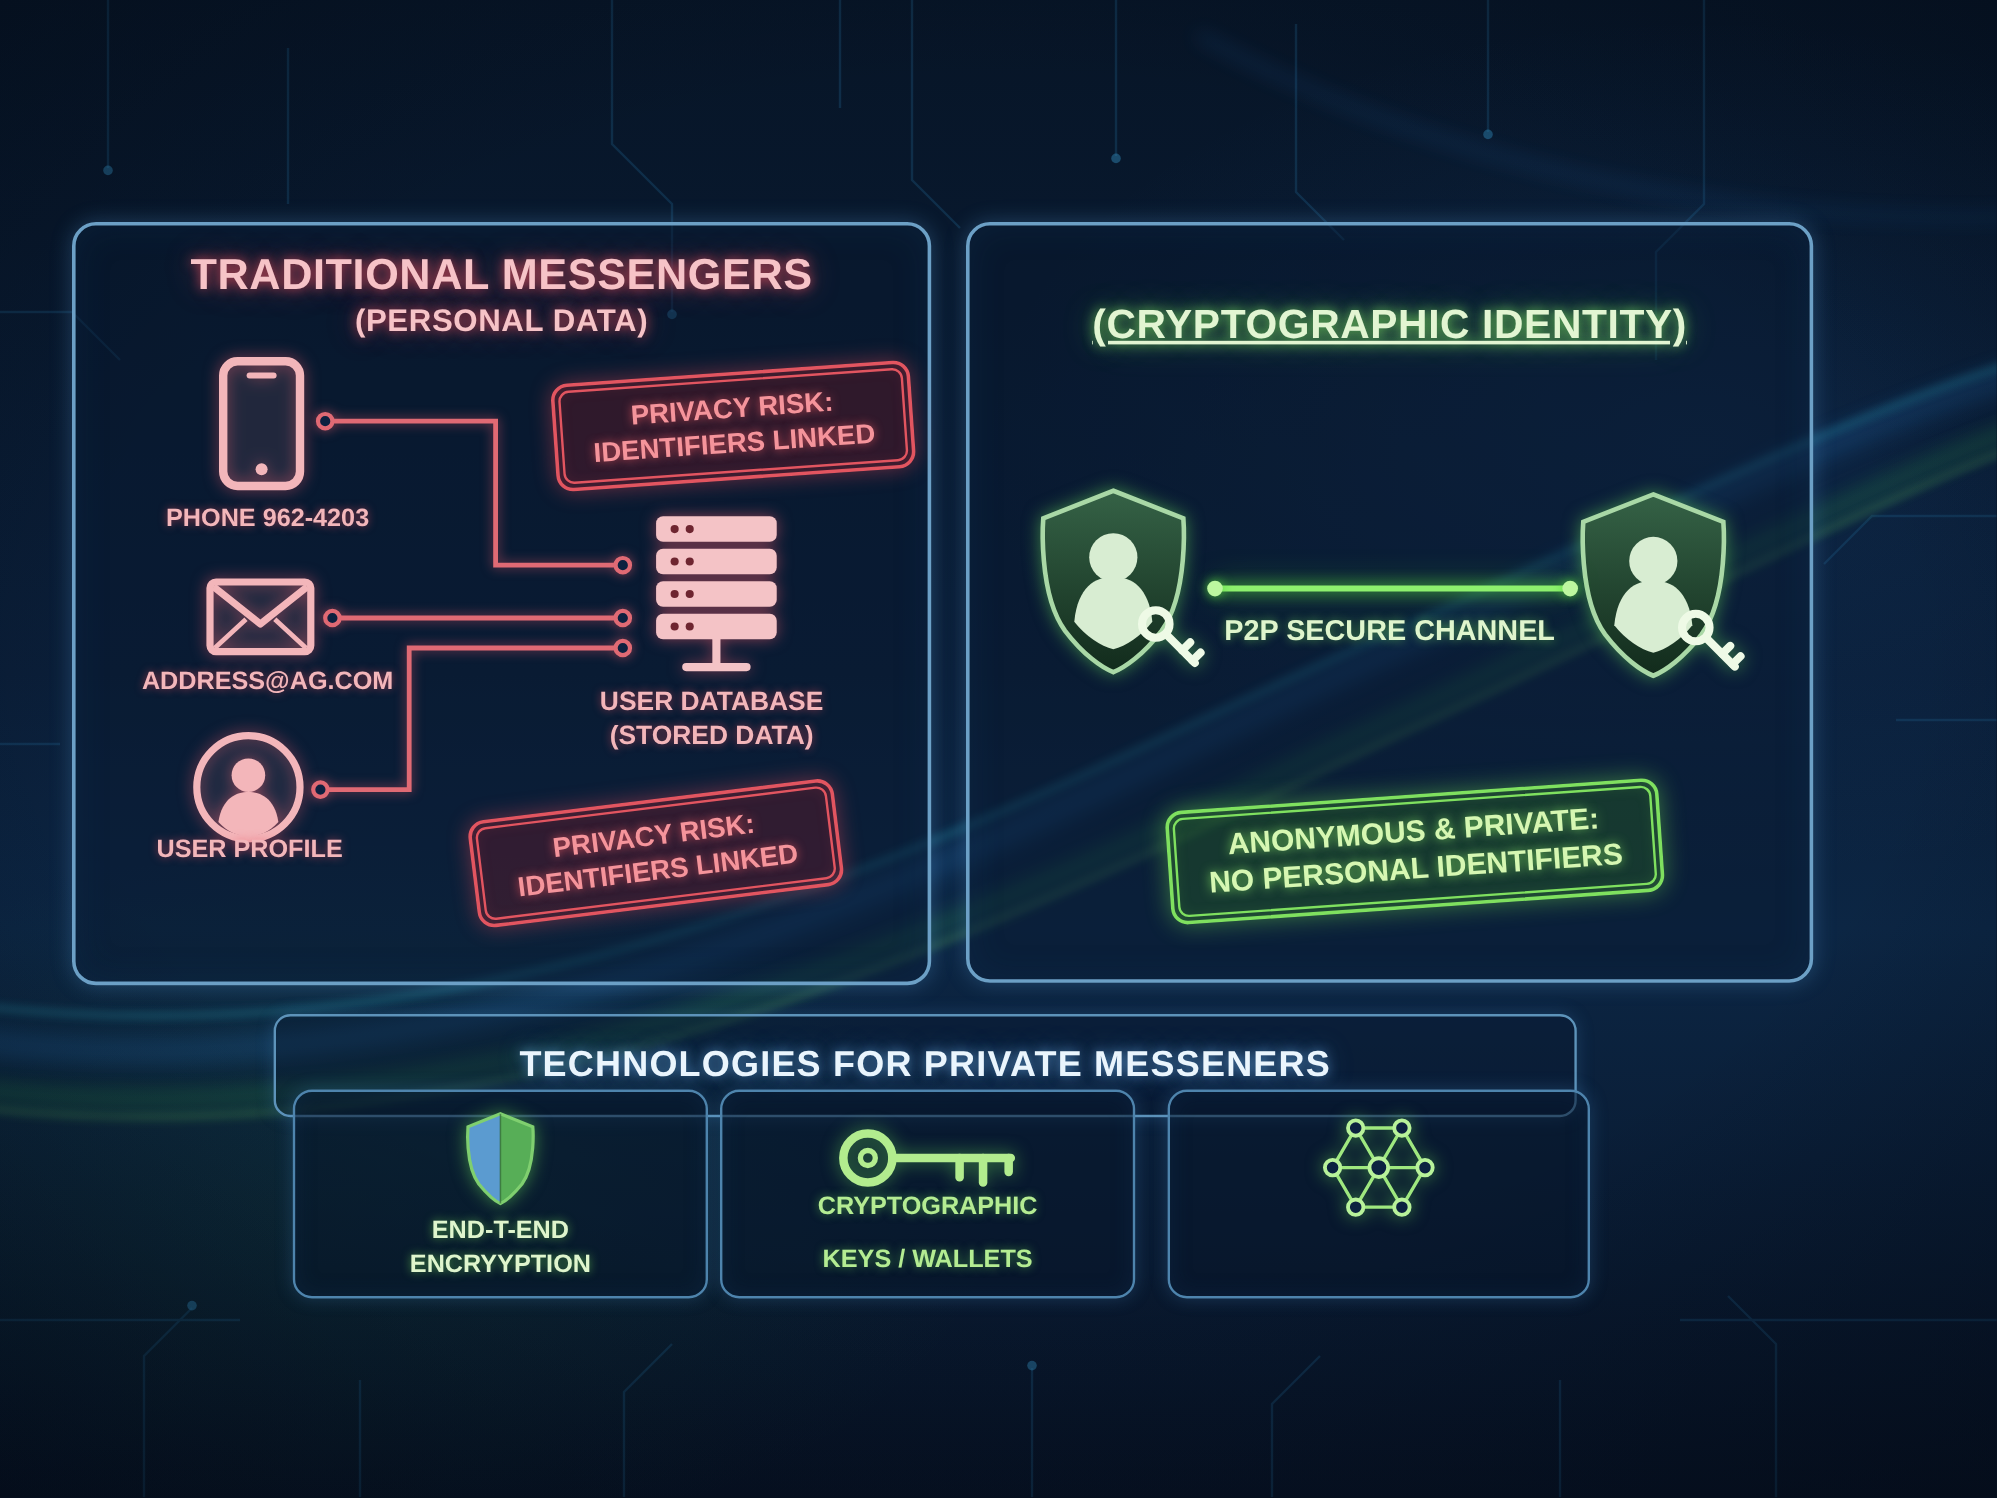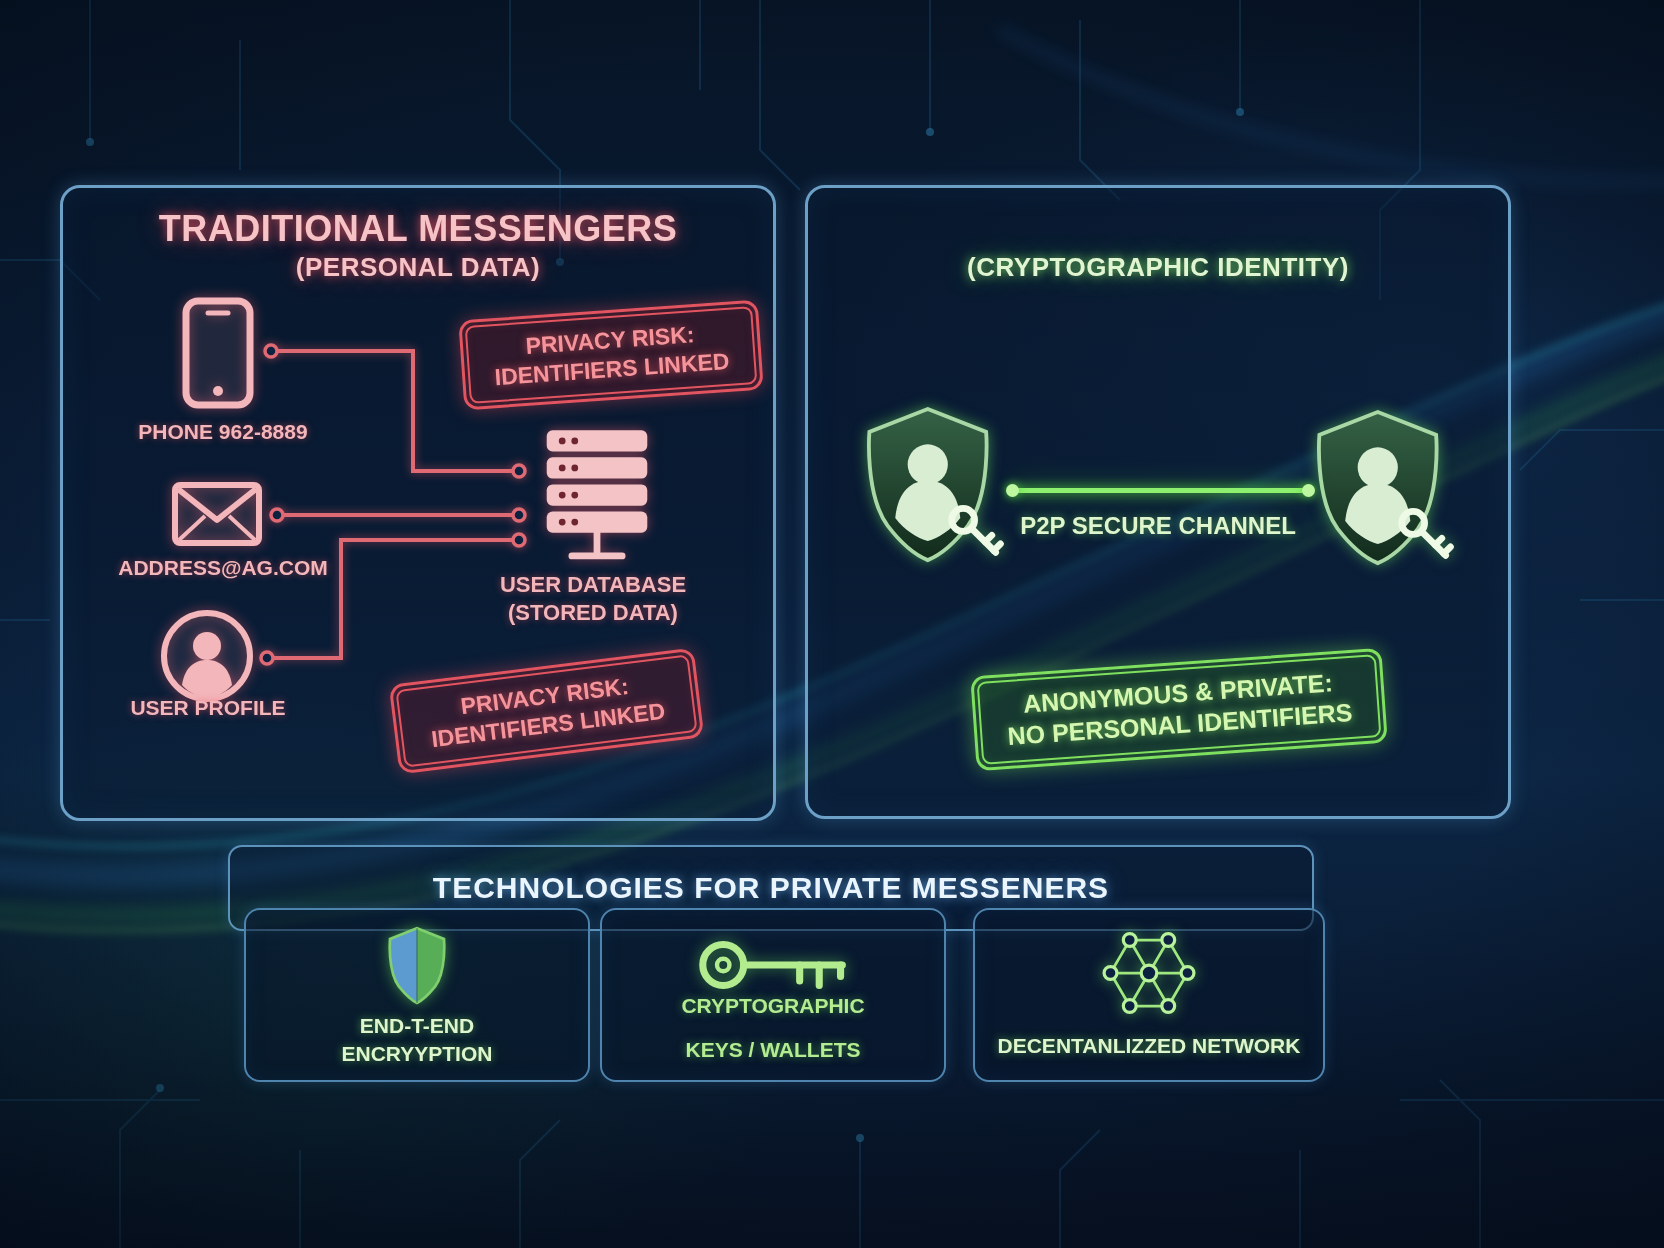--- a/index.html
+++ b/index.html
@@ -158,21 +158,21 @@
       </g>
     </svg>
 
     <div class="abs icon-red" style="left:118px;top:108px;width:74px;height:114px;">
       <svg viewBox="0 0 74 114" width="74" height="114">
         <rect x="5" y="5" width="64" height="104" rx="12" fill="rgba(250,215,218,0.07)" stroke="#f3b6ba" stroke-width="7"></rect>
         <line x1="27" y1="17" x2="47" y2="17" stroke="#f3b6ba" stroke-width="5" stroke-linecap="round"></line>
         <circle cx="37" cy="95" r="5" fill="#f3b6ba"></circle>
       </svg>
     </div>
-    <div class="abs ctr red-label" style="left:20px;top:232px;width:280px;font-size:21px;">PHONE 962-8889</div>
+    <div class="abs ctr red-label" style="left:20px;top:232px;width:280px;font-size:21px;">PHONE 962-4203</div>
 
     <div class="abs icon-red" style="left:108px;top:292px;width:92px;height:68px;">
       <svg viewBox="0 0 92 68" width="92" height="68">
         <rect x="4" y="5" width="84" height="58" rx="5" fill="rgba(250,215,218,0.07)" stroke="#f3b6ba" stroke-width="6"></rect>
         <path d="M7 9 L46 40 L85 9" fill="none" stroke="#f3b6ba" stroke-width="6" stroke-linejoin="round"></path>
         <path d="M8 60 L34 36 M84 60 L58 36" stroke="#f3b6ba" stroke-width="4"></path>
       </svg>
     </div>
     <div class="abs ctr red-label" style="left:10px;top:368px;width:300px;font-size:21px;">ADDRESS@AG.COM</div>
 
@@ -221,21 +221,21 @@
 
     <div class="stamp red" style="left:330px;top:478px;width:295px;transform:rotate(-7deg);font-size:23px;">
       <div class="stamp-inner">
         <div>PRIVACY RISK:</div>
         <div>IDENTIFIERS LINKED</div>
       </div>
     </div>
   </div>
 
   <div class="panel panel-right">
-    <div class="abs ctr green-title" style="top:64px;left:0;right:0;font-size:26px;">(CRYPTOGRAPHIC IDENTITY)</div>
+    <div class="abs ctr green-title" style="top:64px;left:0;right:0;font-size:34px;text-decoration:underline;">(CRYPTOGRAPHIC IDENTITY)</div>
 
     <div class="abs icon-green" style="left:48px;top:215px;width:155px;height:165px;">
       <svg viewBox="0 0 162 172" width="155" height="165">
         <path d="M75 6 L136 30 C136 30 141 95 117 128 C101 149 85 160 75 164 C65 160 49 149 33 128 C9 95 14 30 14 30 Z" fill="url(#shieldGreen)" stroke="#a9d8a6" stroke-width="4"></path>
         <circle cx="75" cy="64" r="21" fill="#d8edd2"></circle>
         <path d="M41 120 C 44 90 59 81 75 81 C 91 81 106 90 109 120 C 99 133 86 141 75 144 C 64 141 51 133 41 120 Z" fill="#d8edd2"></path>
         <g stroke="#eefae6" stroke-width="7" fill="none" stroke-linecap="round">
           <circle cx="112" cy="122" r="12"></circle>
           <path d="M121 131 L146 156"></path>
             <path d="M135 145 L142 138"></path>
@@ -315,17 +315,16 @@
           <circle cx="102" cy="60" r="7"></circle>
             <circle cx="81" cy="96" r="7"></circle>
           <circle cx="39" cy="96" r="7"></circle>
             <circle cx="18" cy="60" r="7"></circle>
           <circle cx="39" cy="24" r="7"></circle>
             <circle cx="81" cy="24" r="7"></circle>
           <circle cx="60" cy="60" r="8.5"></circle>
         </g>
       </svg>
     </div>
-    <div class="abs ctr green-label" style="left:0;right:0;top:124px;font-size:21px;">DECENTANLIZZED NETWORK</div>
     <div class="abs ctr green-label" style="left:0;right:0;top:150px;font-size:21px;"></div>
   </div>
 
 </div>
 
 </body></html>

